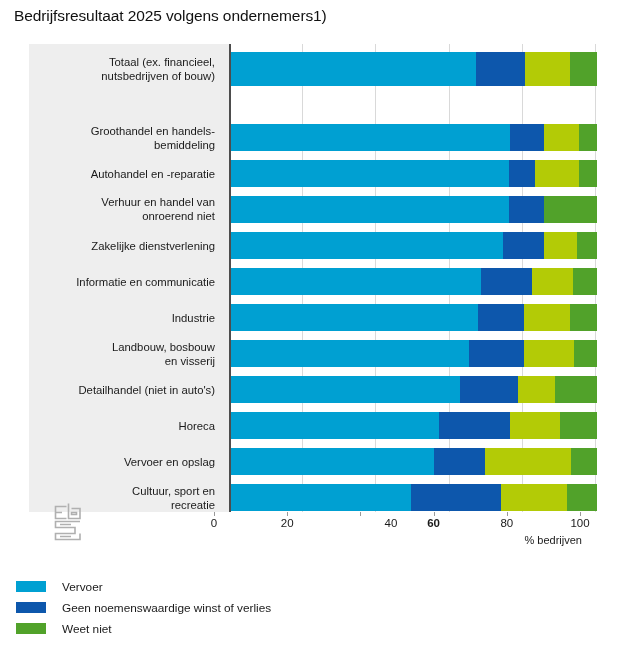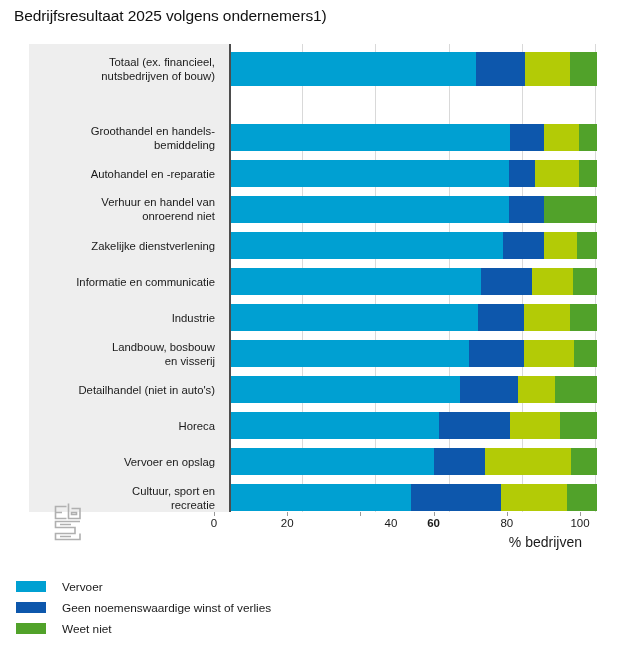--- a/index.html
+++ b/index.html
@@ -127,21 +127,21 @@
     top: 5px;
     font-size: 11.5px;
     color: #1a1a1a;
     transform: translateX(-50%);
     white-space: nowrap;
   }
   .axis-caption {
     position: absolute;
     right: 44px;
     top: 534px;
-    font-size: 14px;
+    font-size: 11px;
     color: #1a1a1a;
     white-space: nowrap;
   }
 
   
   .cbs-logo {
     position: absolute;
     left: 22px;
     top: 458px;
     width: 34px;

